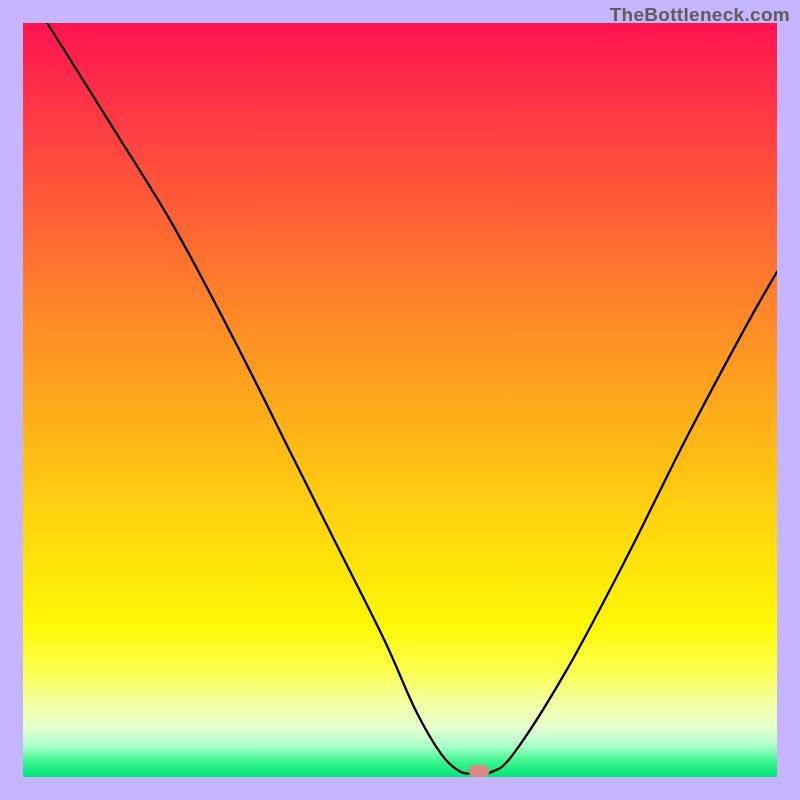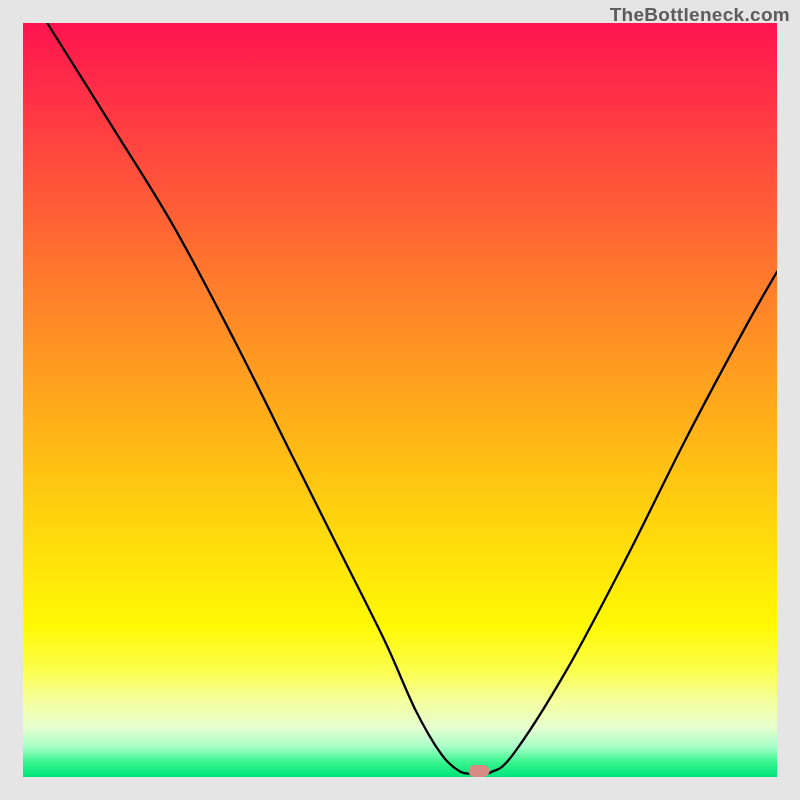--- a/index.html
+++ b/index.html
@@ -7,21 +7,21 @@
     padding: 0;
     width: 800px;
     height: 800px;
     background: #000;
     font-family: Arial, Helvetica, sans-serif;
   }
   .root {
     position: relative;
     width: 800px;
     height: 800px;
-    background: #e5e5e5;
+    background: #c4b5fd;
     text-decoration: underline;
   }
   .watermark {
     position: absolute;
     top: 4px;
     right: 10px;
     color: #5d5d5d;
     font-size: 19px;
     font-weight: 600;
     letter-spacing: 0.3px;

